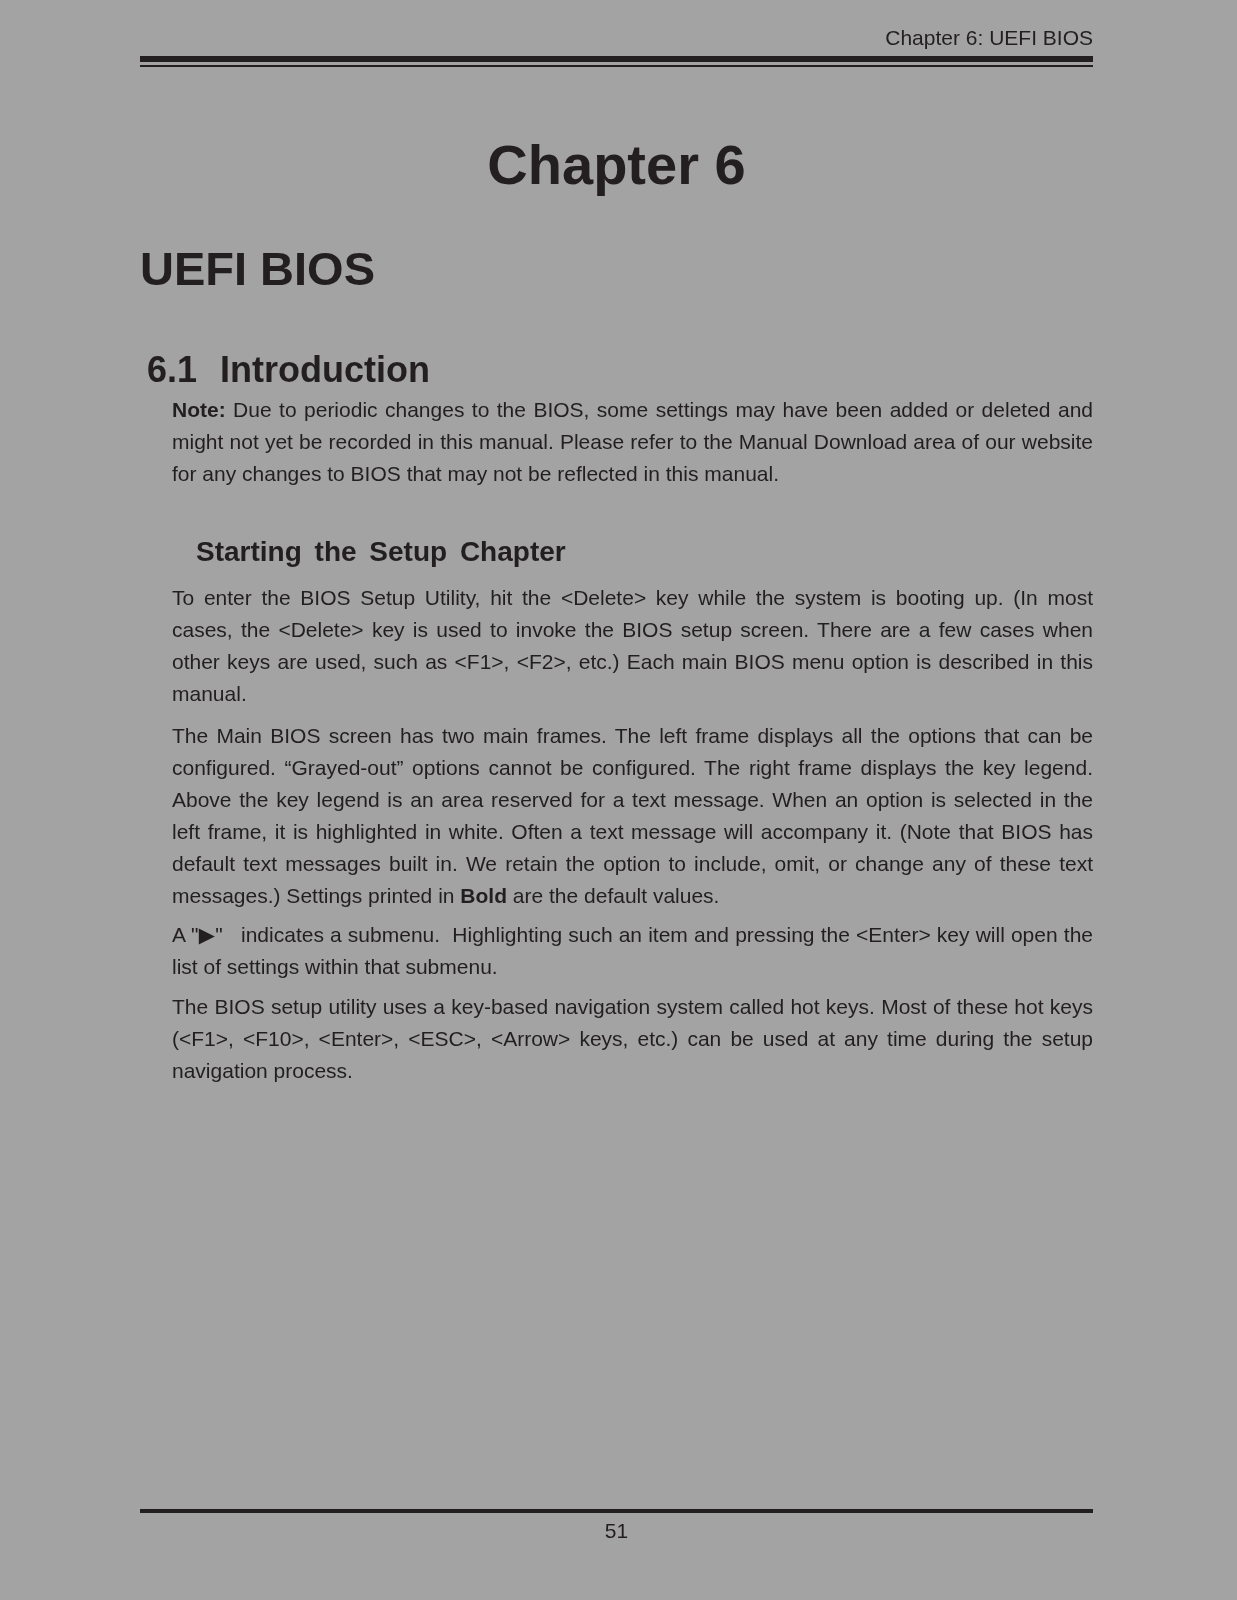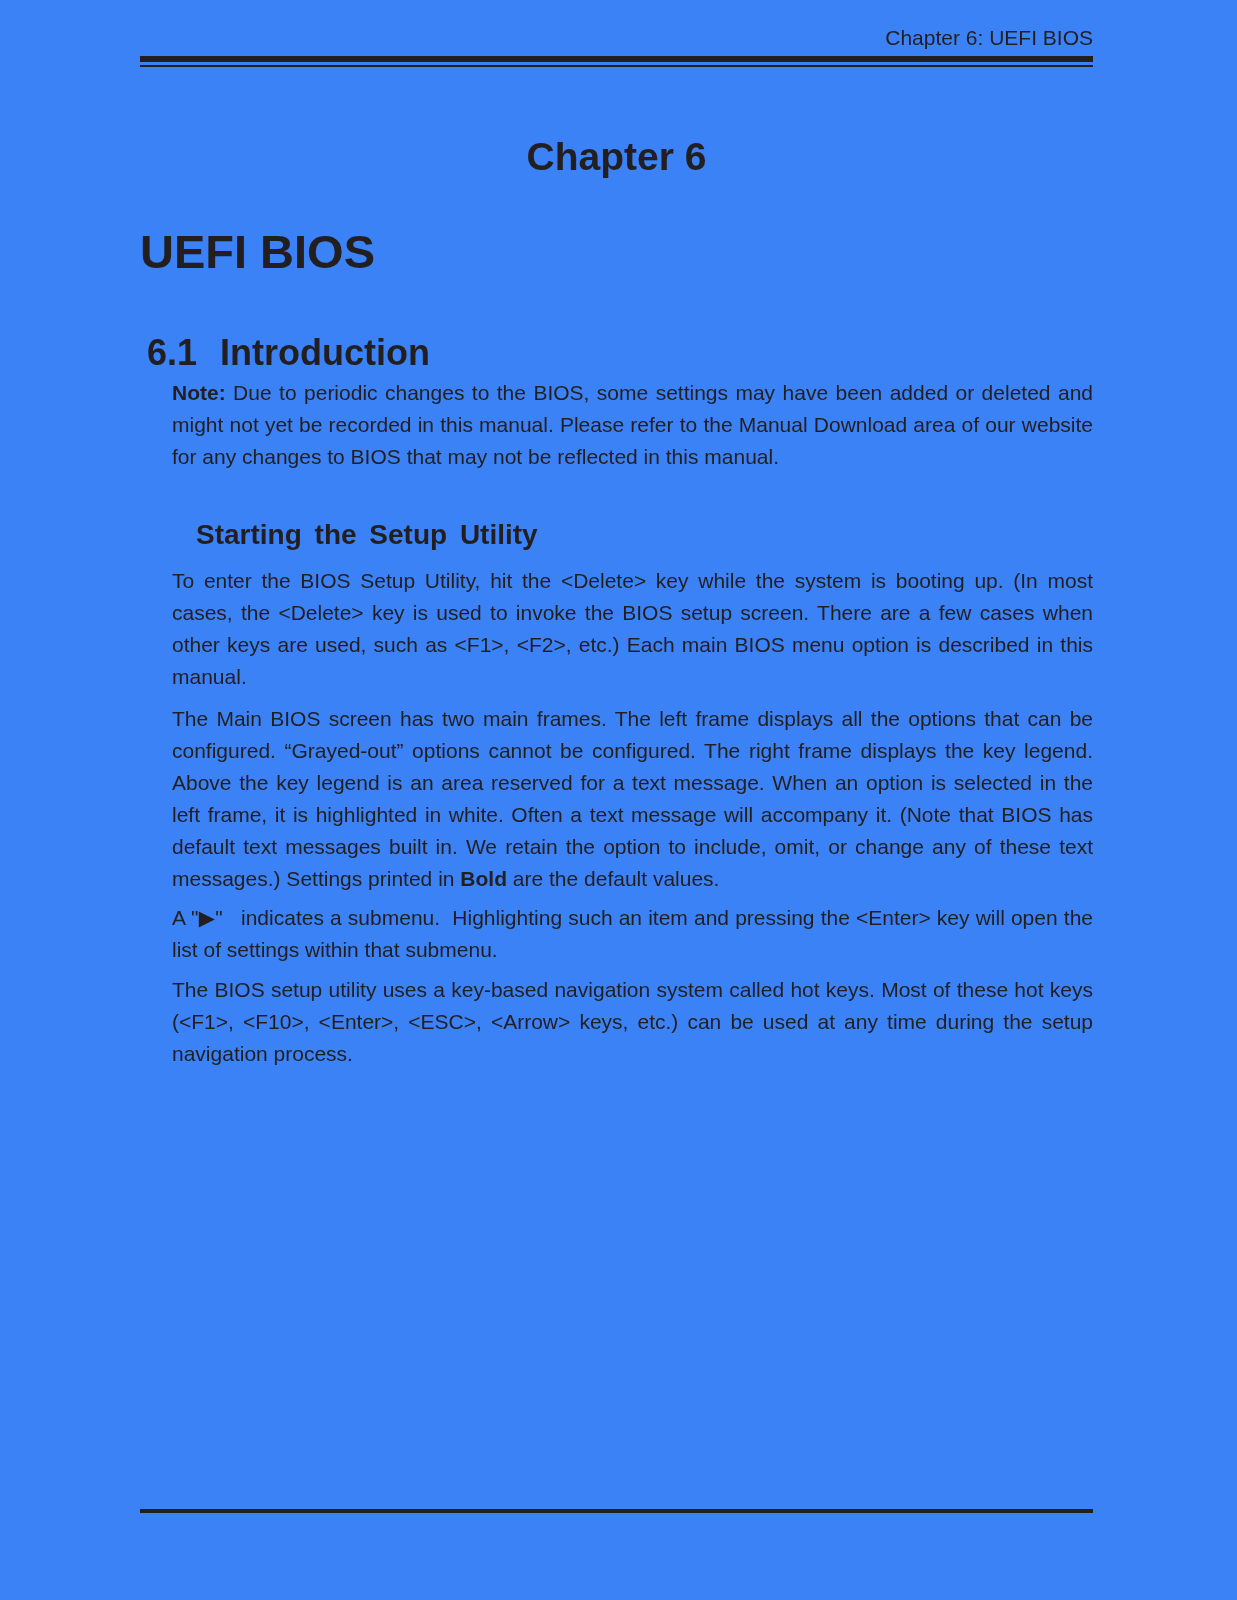--- a/index.html
+++ b/index.html
@@ -1,21 +1,21 @@
 <!DOCTYPE html>
 <html><head>
 <meta charset="utf-8">
 <style>
   * { margin: 0; padding: 0; box-sizing: border-box; }
   html, body { background: #ffffff; }
   .page {
     position: relative;
     width: 1237px;
     height: 1600px;
-    background: #3b82f6;
+    background: #a3a3a3;
     color: #231f20;
     font-family: "Liberation Sans", sans-serif;
     overflow: hidden;
   }
   .content {
     position: absolute;
     left: 140px;
     top: 0;
     width: 953px;
   }
@@ -31,21 +31,21 @@
     background: #231f20;
   }
   .rule-thin {
     margin-top: 3px;
     height: 2px;
     background: #231f20;
   }
   .chapter-kicker {
     margin-top: 70px;
     text-align: center;
-    font-size: 39px;
+    font-size: 56px;
     font-weight: bold;
     line-height: 1;
   }
   .chapter-title {
     margin-top: 52px;
     text-align: left;
     font-size: 47px;
     font-weight: bold;
     line-height: 1;
   }
@@ -108,26 +108,27 @@
 
     <h1 class="chapter-kicker">Chapter 6</h1>
 
     <h2 class="chapter-title">UEFI BIOS</h2>
 
     <h3 class="section-heading"><span>6.1</span><span class="section-title-text">Introduction</span></h3>
 
 
     <p class="body p-note"><b>Note:</b> <span>Due to periodic changes to the BIOS, some settings may have been added or deleted and might not yet be recorded in this manual. Please refer to the Manual Download area of our website for any changes to BIOS that may not be reflected in this manual.</span></p>
 
-    <h4 class="subsection-heading">Starting the Setup Utility</h4>
+    <h4 class="subsection-heading">Starting the Setup Chapter</h4>
 
     <p class="body p-enter">To enter the BIOS Setup Utility, hit the &lt;Delete&gt; key while the system is booting up. (In most cases, the &lt;Delete&gt; key is used to invoke the BIOS setup screen. There are a few cases when other keys are used, such as &lt;F1&gt;, &lt;F2&gt;, etc.) Each main BIOS menu option is described in this manual.</p>
 
     <p class="body p-frames"><span>The Main BIOS screen has two main frames. The left frame displays all the options that can be configured. “Grayed-out” options cannot be configured. The right frame displays the key legend. Above the key legend is an area reserved for a text message. When an option is selected in the left frame, it is highlighted in white. Often a text message will accompany it. (Note that BIOS has default text messages built in. We retain the option to include, omit, or change any of these text messages.) Settings printed in </span><b>Bold</b><span> are the default values.</span></p>
 
     <p class="body p-submenu">A "▶" &nbsp; indicates a submenu. &nbsp;Highlighting such an item and pressing the &lt;Enter&gt; key will open the list of settings within that submenu.</p>
 
     <p class="body p-hotkeys">The BIOS setup utility uses a key-based navigation system called hot keys. Most of these hot keys (&lt;F1&gt;, &lt;F10&gt;, &lt;Enter&gt;, &lt;ESC&gt;, &lt;Arrow&gt; keys, etc.) can be used at any time during the setup navigation process.</p>
 
   </div>
 
   <div class="footer-rule"></div>
+  <div class="page-number">51</div>
 </div>
 
 </body></html>

